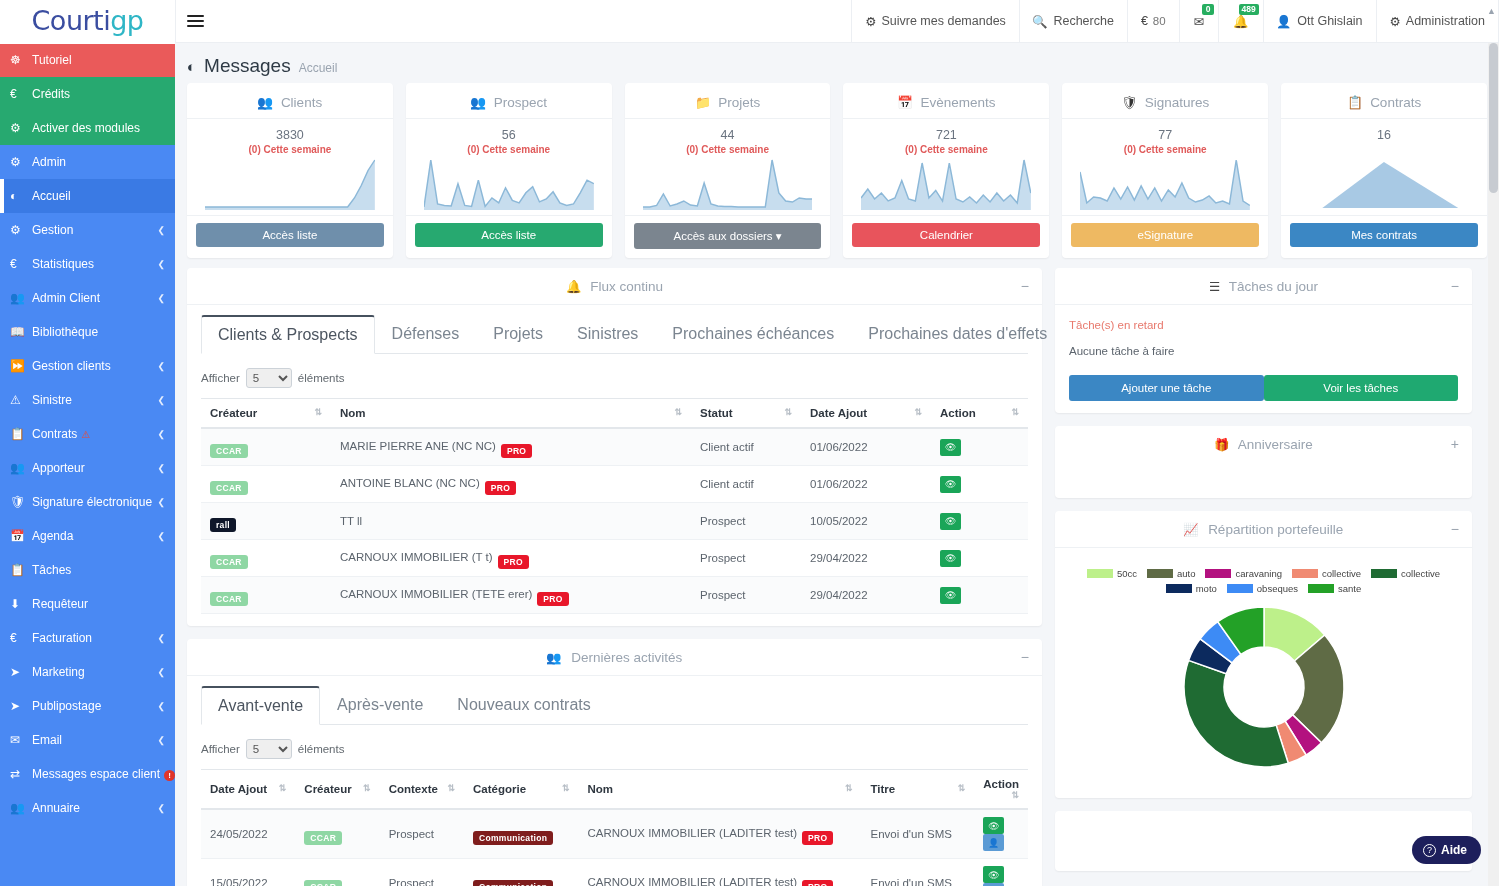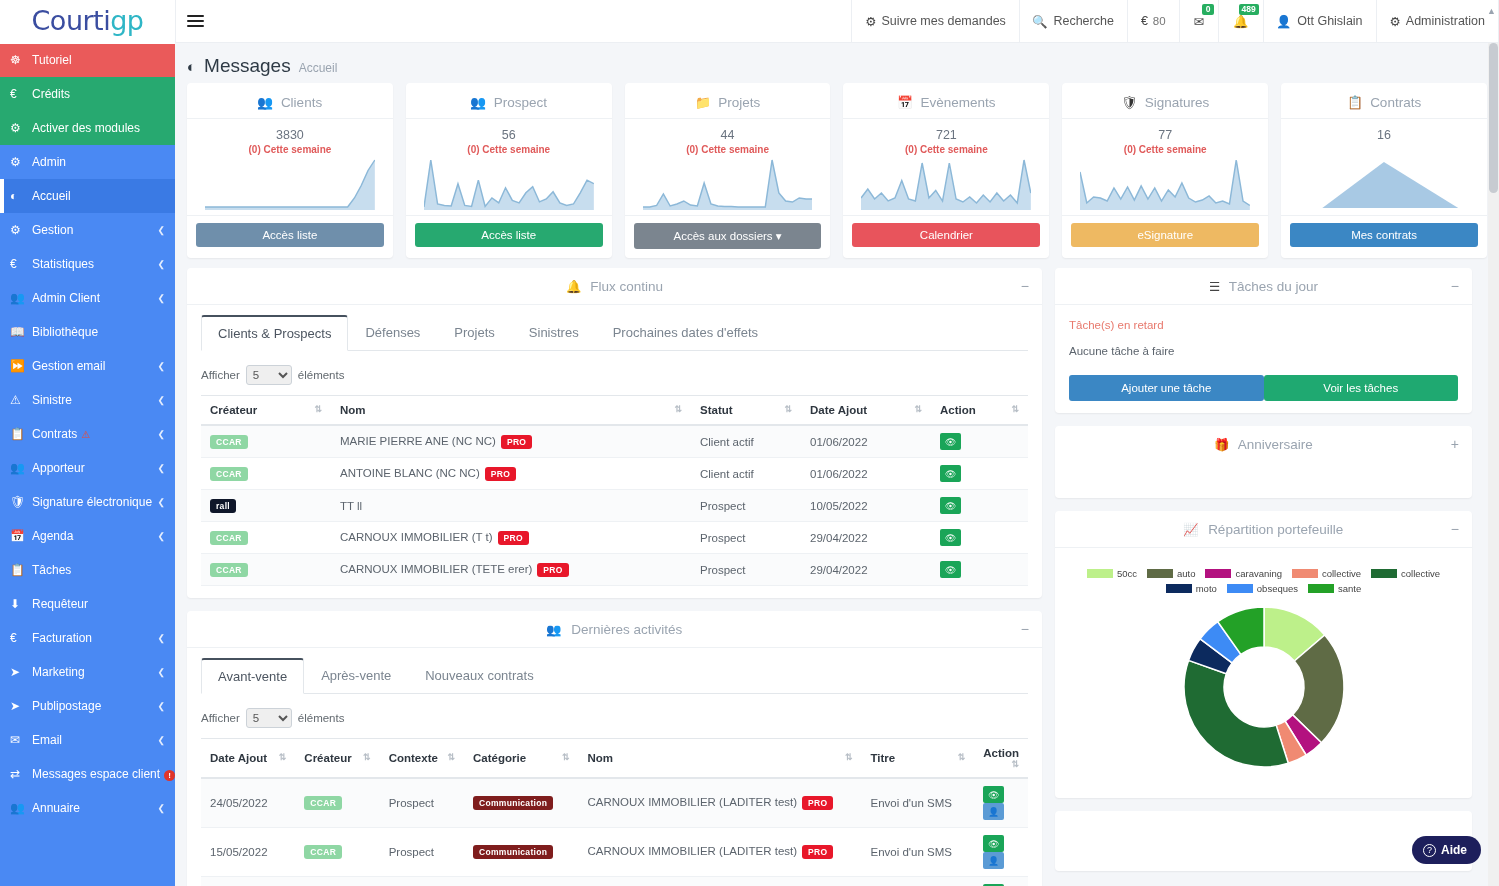--- a/index.html
+++ b/index.html
@@ -138,21 +138,21 @@
   }
   .panel-head .phi { color: #444; font-size: 12.5px; margin-right: 5px;}
   .panel-head .toggler {
     position: absolute; right: 13px; top: 10px; color: #99a3ae; font-size: 14px; cursor: pointer;
   }
   .panel-body { padding: 10px 14px 12px; }
 
   
   .tabs { display: flex; border-bottom: 1px solid #e3e7eb; }
   .tab {
-    padding: 9px 16px; font-size: 13px; color: #7b8590; cursor: pointer;
+    padding: 9px 16px; font-size: 16px; color: #7b8590; cursor: pointer;
     border: 1px solid transparent; margin-bottom: -1px; white-space: nowrap;
   }
   .tab.active {
     color: #4c5560; background: #fff; border-color: #e3e7eb; border-bottom-color: #fff;
     border-top: 2px solid #46515e; border-radius: 3px 3px 0 0;
   }
   .showing { font-size: 11.5px; color: #62696f; display: flex; align-items: center; gap: 6px; margin: 14px 0 10px; }
   .showing select {
     font-size: 11.5px; padding: 2px 2px; border: 1px solid #ccd2d8; border-radius: 3px;
     color: #555; font-family: "Liberation Sans", sans-serif; width: 46px;
@@ -164,21 +164,21 @@
     border-bottom: 2px solid #e3e7eb; border-top: 1px solid #e3e7eb; white-space: nowrap;
   }
   table.dt th .sorti { float: right; color: #b7bec6; font-size: 9px; }
   table.dt td {
     font-size: 11.5px; color: #5c646d; padding: 7px 9px;
     border-bottom: 1px solid #eef1f4; vertical-align: middle;
   }
   table.dt tbody tr:nth-child(odd) { background: #fafbfc; }
   .chip {
     display: inline-block; font-size: 8.5px; font-weight: bold; color: #fff;
-    padding: 2px 6px; border-radius: 3px; letter-spacing: .3px; vertical-align: middle;
+    padding: 2px 6px; border-radius: 3px; letter-spacing: .3px; vertical-align: middle; margin-top: 8px;
   }
   .chip.ccar { background: #8fd7a4; }
   .chip.rall { background: #0f172a; }
   .chip.pro  { background: #e8172a; margin-left: 5px; }
   .chip.comm { background: #7f1d1d; }
   .act {
     display: inline-flex; align-items: center; justify-content: center;
     width: 21px; height: 17px; border-radius: 2px; color: #fff; font-size: 9px;
     cursor: pointer; margin-right: 2px;
   }
@@ -299,21 +299,21 @@
         <span class="sic">👥</span>
         <span class="slabel">Admin Client</span>
         <span class="chev">❮</span>
       </div>
       <div class="snav-item ">
         <span class="sic">📖</span>
         <span class="slabel">Bibliothèque</span>
       </div>
       <div class="snav-item ">
         <span class="sic">⏩</span>
-        <span class="slabel">Gestion email</span>
+        <span class="slabel">Gestion clients</span>
         <span class="chev">❮</span>
       </div>
       <div class="snav-item ">
         <span class="sic">⚠</span>
         <span class="slabel">Sinistre</span>
         <span class="chev">❮</span>
       </div>
       <div class="snav-item ">
         <span class="sic">📋</span>
         <span class="slabel">Contrats<span class="warn-tri">⚠</span></span>
@@ -494,20 +494,21 @@
           <span class="phi">🔔</span>
           <span>Flux continu</span>
           <span class="toggler">−</span>
         </div>
         <div class="panel-body">
           <div class="tabs" id="flux-tabs">
               <div class="tab active">Clients &amp; Prospects</div>
               <div class="tab">Défenses</div>
               <div class="tab">Projets</div>
               <div class="tab">Sinistres</div>
+              <div class="tab">Prochaines échéances</div>
               <div class="tab">Prochaines dates d'effets</div>
             </div>
           <div class="showing">
             <span>Afficher</span>
             <select id="flux-select"><option value="5">5</option><option value="10">10</option><option value="25">25</option><option value="50">50</option><option value="100">100</option></select>
             <span>éléments</span>
           </div>
           <table class="dt">
             <thead>
                 <tr id="flux-head">

